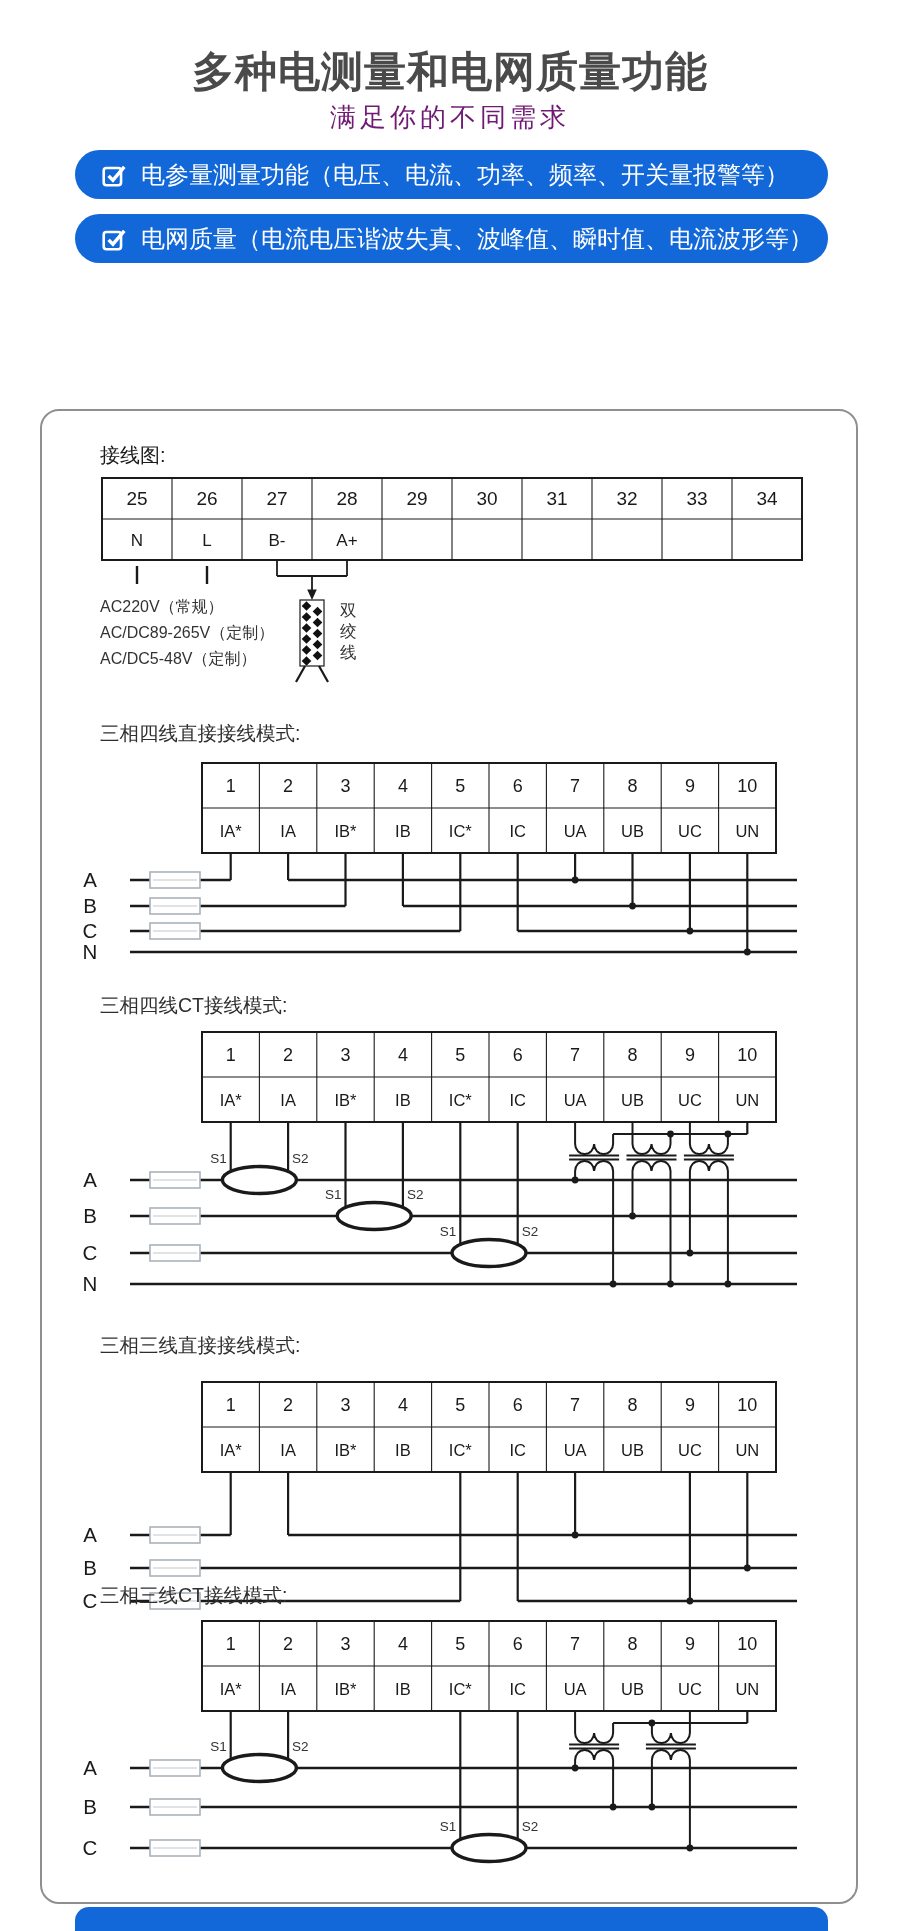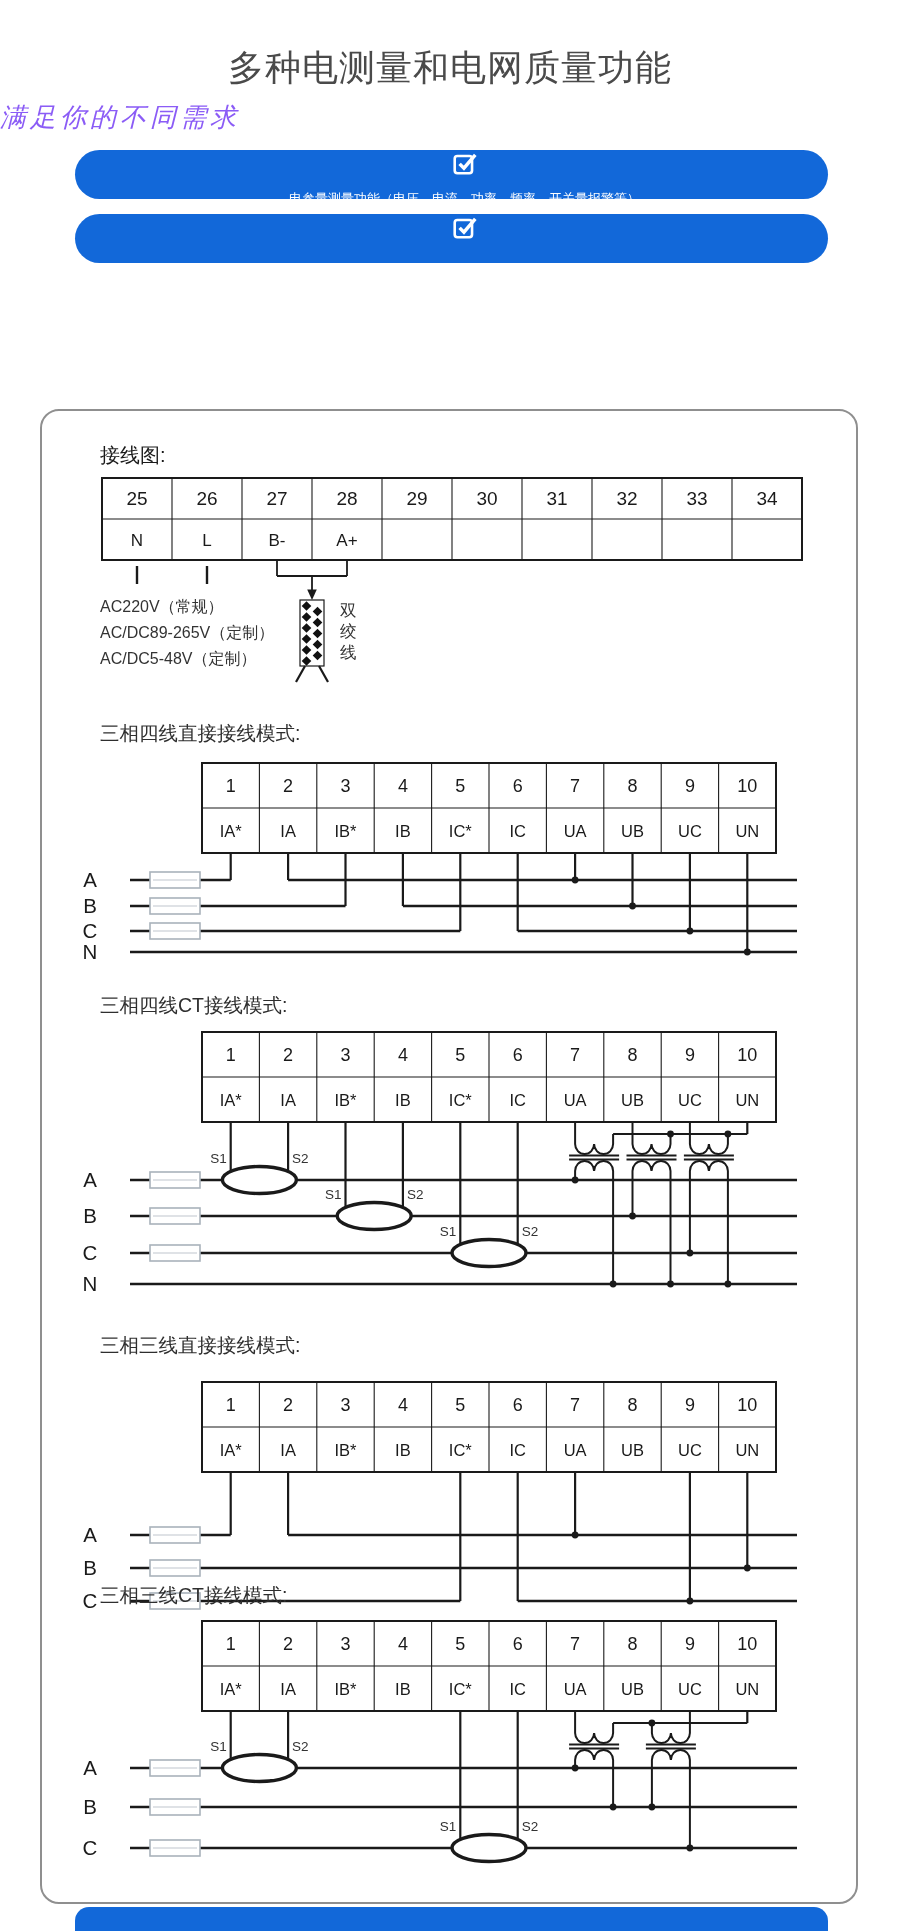--- a/index.html
+++ b/index.html
@@ -1,24 +1,24 @@
 <!DOCTYPE html>
 <html style="--accent: #1268d9;"><head>
 <meta charset="utf-8">
 <style>
   html,body{margin:0;padding:0;background:#ffffff;}
   .page{position:relative;width:900px;height:1931px;background:#fff;
         font-family:"Liberation Sans","DejaVu Sans",sans-serif;overflow:hidden;}
   .page-title{position:absolute;top:44px;left:0;width:100%;text-align:center;margin:0;
-        font-size:36px;font-weight:400;color:#4a4a4a;letter-spacing:1px;}
-  .page-subtitle{position:absolute;top:100px;left:0;width:100%;
-        font-size:26px;color:#8b5cf6;letter-spacing:4px;font-style:italic;}
+        font-size:42px;font-weight:700;color:#4a4a4a;letter-spacing:1px;}
+  .page-subtitle{position:absolute;top:100px;left:0;width:100%;text-align:center;
+        font-size:26px;color:#701a75;letter-spacing:4px;}
   .pill{position:absolute;left:75px;width:753px;height:49px;border-radius:26px;
         background:var(--accent,#1268d9);display:flex;align-items:center;gap:14px;
-        padding-left:26px;box-sizing:border-box;color:#fff;font-size:13px;flex-direction:column;}
+        padding-left:26px;box-sizing:border-box;color:#fff;font-size:24px;}
   .p0{top:150px}.p1{top:214px}.p2{top:278px}
   .chk{width:26px;height:26px;flex:0 0 26px;display:block;}
   .bottombar{position:absolute;left:75px;top:1907px;width:753px;height:24px;
         background:var(--accent,#1268d9);border-radius:14px 14px 0 0;}
   #wiring-svg{position:absolute;left:0;top:0;}
   #wiring-svg text{font-family:"Liberation Sans","DejaVu Sans",sans-serif;}
 </style>
 </head>
 <body>
 
@@ -32,20 +32,21 @@
       <rect x="2.5" y="5.5" width="16" height="16" rx="2.5" fill="none" stroke="#fff" stroke-width="2.4"></rect>
       <path d="M7 12.8 L11 16.8 L21.5 4.5" fill="none" stroke="#fff" stroke-width="3.2"></path>
     </svg>
     <span>电参量测量功能（电压、电流、功率、频率、开关量报警等）</span>
   </div>
   <div class="pill p1">
     <svg class="chk" viewBox="0 0 24 24">
       <rect x="2.5" y="5.5" width="16" height="16" rx="2.5" fill="none" stroke="#fff" stroke-width="2.4"></rect>
       <path d="M7 12.8 L11 16.8 L21.5 4.5" fill="none" stroke="#fff" stroke-width="3.2"></path>
     </svg>
+    <span>电网质量（电流电压谐波失真、波峰值、瞬时值、电流波形等）</span>
   </div>
 
   <svg id="wiring-svg" width="900" height="1931" viewBox="0 0 900 1931">
       <rect x="41" y="410" width="816" height="1493" rx="18" fill="#fff" stroke="#8f8f8f" stroke-width="2"></rect>
       <text x="100" y="462" font-size="20" text-anchor="start" fill="#1a1a1a">接线图:</text>
       <rect x="102" y="478" width="700" height="82" fill="#fff" stroke="#1a1a1a" stroke-width="2"></rect>
       <line x1="102" y1="519" x2="802" y2="519" stroke="#1a1a1a" stroke-width="1.1"></line>
       <line x1="172" y1="478" x2="172" y2="560" stroke="#1a1a1a" stroke-width="1.1"></line>
       <line x1="242" y1="478" x2="242" y2="560" stroke="#1a1a1a" stroke-width="1.1"></line>
       <line x1="312" y1="478" x2="312" y2="560" stroke="#1a1a1a" stroke-width="1.1"></line>

